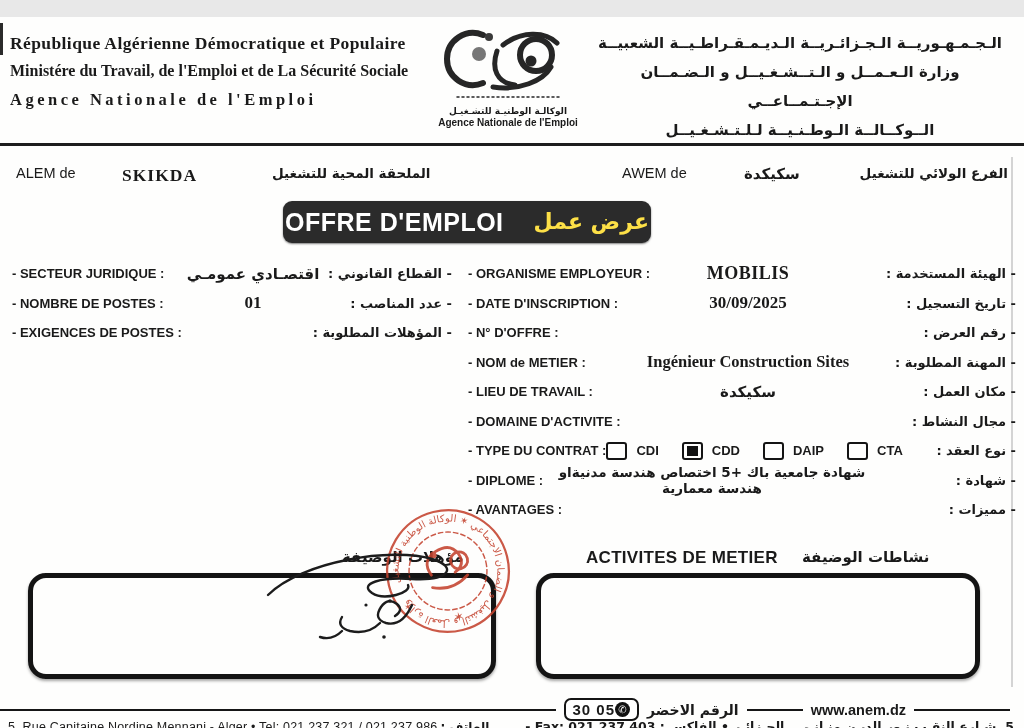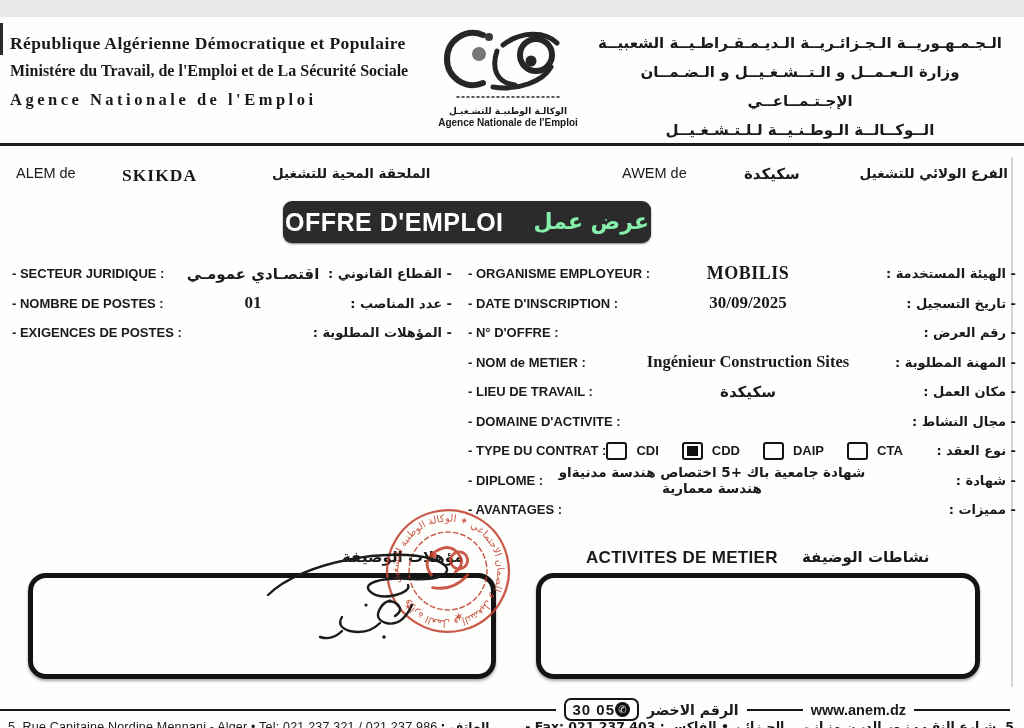--- a/index.html
+++ b/index.html
@@ -37,21 +37,21 @@
   .awem-value { left:744px; font:bold 15px "DejaVu Sans", sans-serif; direction:rtl; }
   .awem-ar   { right:16px; font:bold 13.5px "DejaVu Sans", sans-serif; direction:rtl; }
 
   
   .banner {
     position:absolute; left:283px; top:184px; width:368px; height:42px;
     background:#2b2b2b; border-radius:9px; display:flex; align-items:center;
     justify-content:center; gap:30px; box-shadow:0 1px 2px rgba(0,0,0,.5);
   }
   .banner .fr { color:#fff; font-weight:bold; font-size:25px; letter-spacing:.5px; }
-  .banner .b-ar { color:#86efac; font:bold 22px "DejaVu Sans", sans-serif; direction:rtl; padding-bottom:2px; }
+  .banner .b-ar { color:#fde047; font:bold 22px "DejaVu Sans", sans-serif; direction:rtl; padding-bottom:2px; }
 
   
   .col { position:absolute; top:242px; }
   .col-left { left:12px; width:440px; }
   .col-right { left:468px; width:548px; }
   .frow { height:29.5px; display:flex; align-items:center; }
   .f-fr { font-weight:bold; font-size:13px; white-space:nowrap; }
   .col-left .f-fr { width:172px; }
   .col-right .f-fr { width:160px; }
   .f-fr.narrow { width:88px; }

